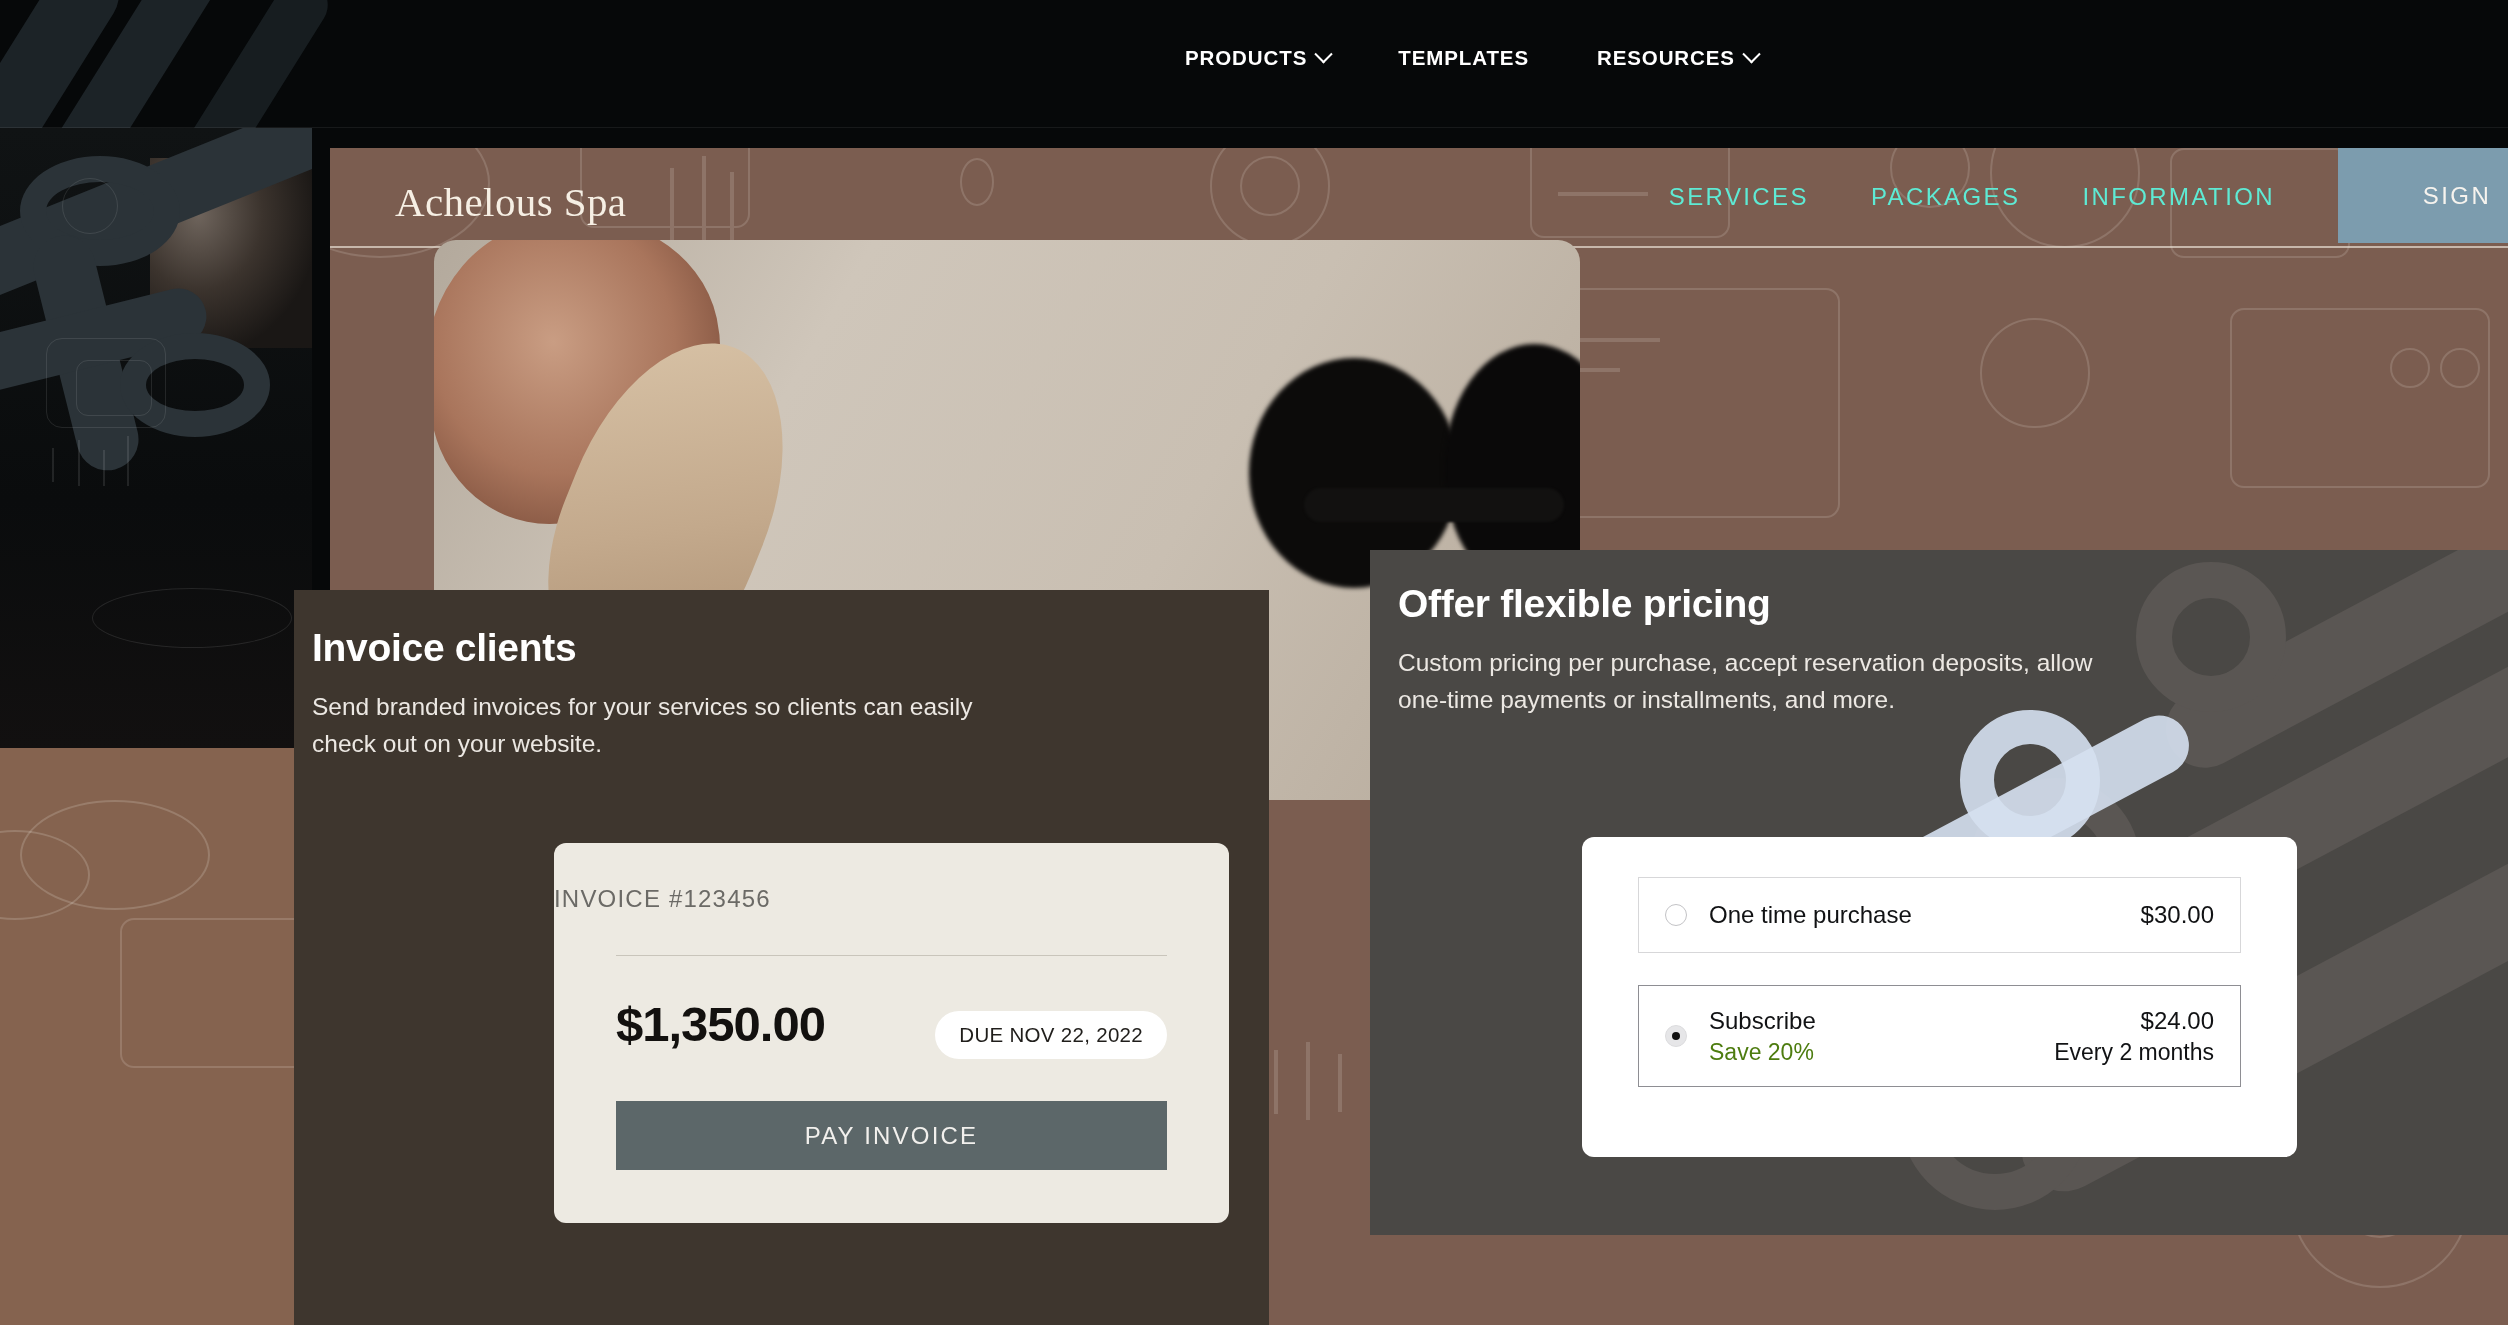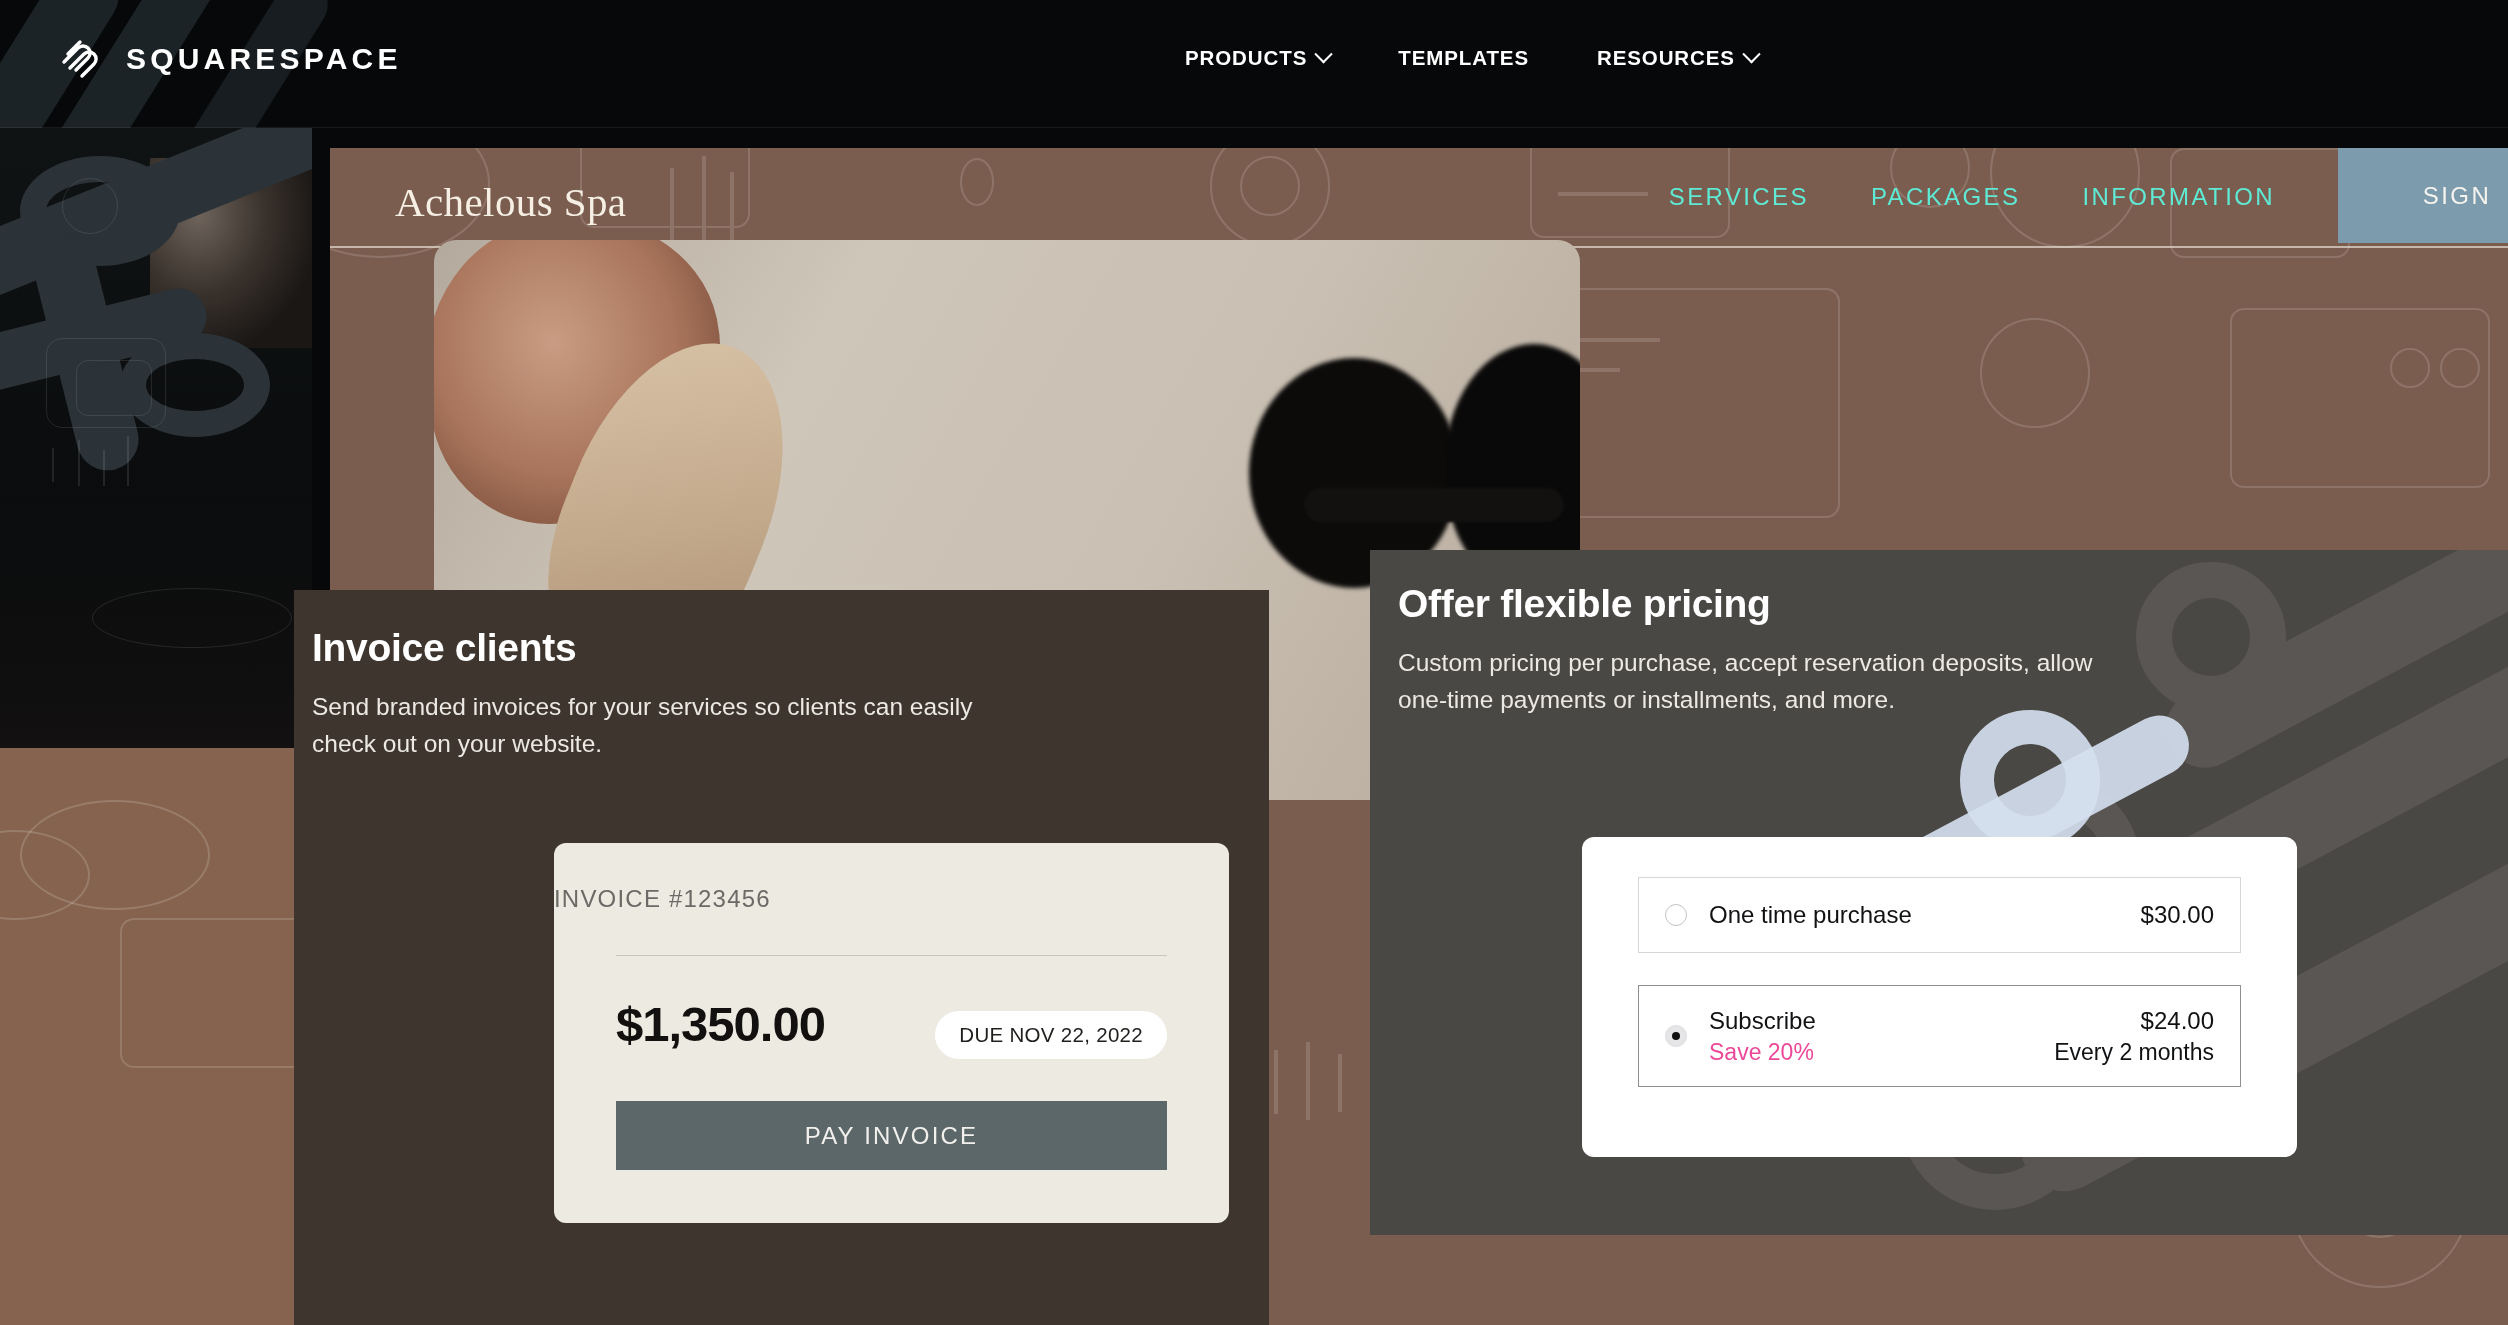--- a/index.html
+++ b/index.html
@@ -170,21 +170,21 @@
     width:22px; height:22px; border-radius:50%; border:1.6px solid #C3C3C6;
     margin-left:26px; flex:0 0 auto; position:relative; background:#fff;
   }
   .radio.sel{ background:#E6E6E8; border-color:#DCDCDE; }
   .radio.sel:after{
     content:""; position:absolute; left:50%; top:50%; width:8px; height:8px;
     background:#111; border-radius:50%; transform:translate(-50%,-50%);
   }
   .optlabels{ margin-left:22px; display:flex; flex-direction:column; gap:4px; }
   .optname{ color:#111214; font-size:24px; font-weight:400; }
-  .optsub{ color:#ec4899; font-size:23px; }
+  .optsub{ color:#4d7c0f; font-size:23px; }
   .optprices{ margin-left:auto; margin-right:26px; display:flex; flex-direction:column;
               align-items:flex-end; gap:4px; }
   .optprice{ color:#111214; font-size:24px; }
   .optper{ color:#111214; font-size:23px; }
   .blueblobring{ position:absolute; border-radius:50%; border:34px solid #D5E0EF; }
   .bluebar{ position:absolute; background:#D5E0EF; border-radius:40px; }
 
   
   .darkwrench{ position:absolute; background:#5A5653; border-radius:60px; }
   .darkring{ position:absolute; border-radius:50%; border:36px solid #5A5653; }
@@ -285,32 +285,20 @@
 
     <div id="retreats">Our Retreats</div>
   </div>
 
   <div id="topnav">
     <div class="navart">
       <i class="a"></i>
         <i class="b"></i>
         <i class="c"></i>
     </div>
-    <div class="logo-wrap">
-      <span class="logo-mark">
-        <svg viewBox="0 0 46 46" width="46" height="46" aria-hidden="true">
-          <g fill="none" stroke="#ffffff" stroke-width="3.4" stroke-linecap="round">
-            <path d="M6 26 L20 12 a7 7 0 0 1 10 10 L18 34"></path>
-            <path d="M12 32 L26 18 a7 7 0 0 1 10 10 L24 40"></path>
-            <path d="M10 18 L22 6"></path>
-          </g>
-        </svg>
-      </span>
-      <span class="logo-text">SQUARESPACE</span>
-    </div>
 
     <div id="mainmenu">
       <div class="mi">
         <span>PRODUCTS</span>
         <span class="chev"></span>
       </div>
       <div class="mi">
         <span>TEMPLATES</span>
       </div>
       <div class="mi">

